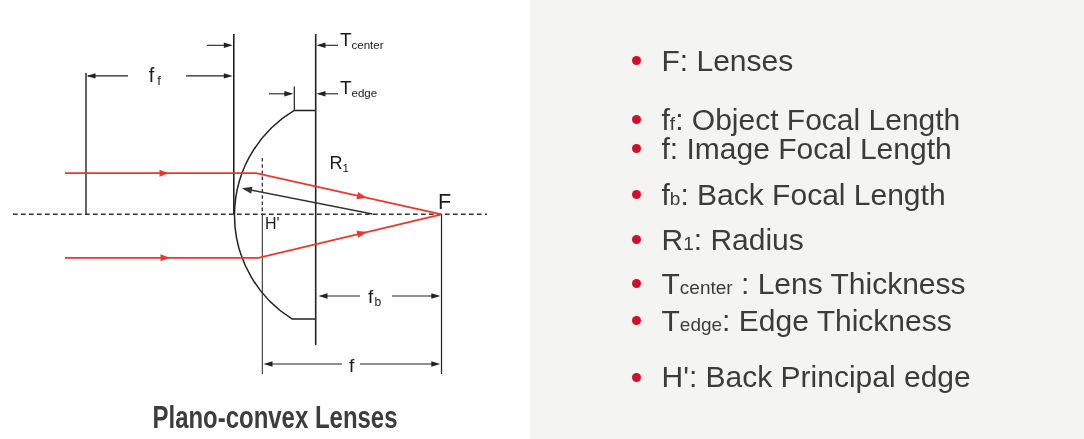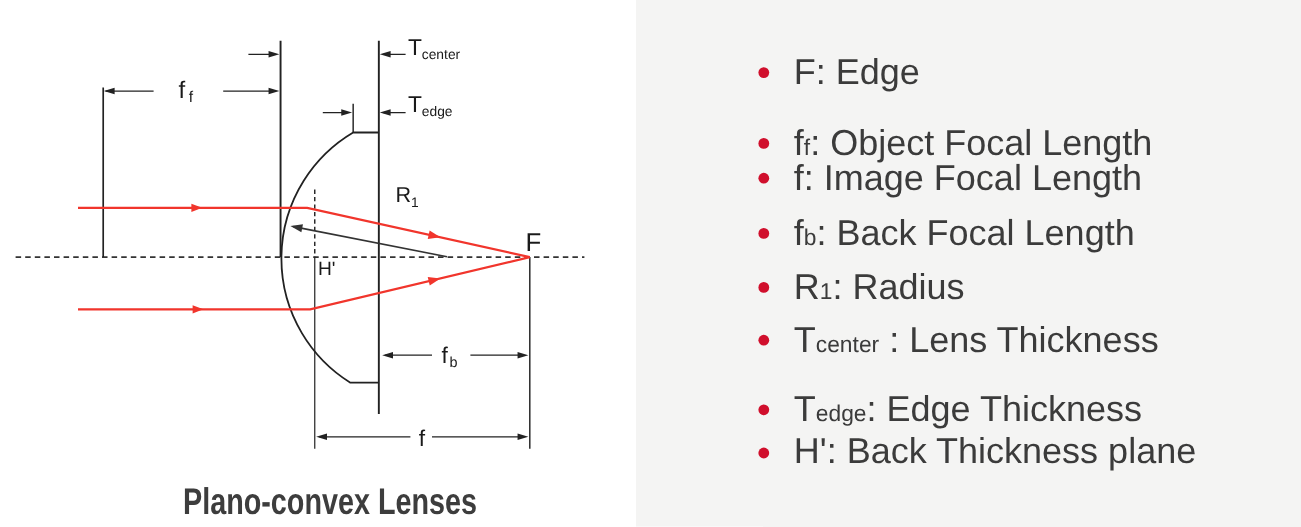--- a/index.html
+++ b/index.html
@@ -78,34 +78,34 @@
     <text x="329.5" y="168.7" font-size="18">R</text>
     <text x="342.5" y="172.3" font-size="11.5">1</text>
     <text x="437.9" y="209.2" font-size="21.5">F</text>
     <text x="265" y="229.2" font-size="16">H'</text>
     <text x="368" y="302.8" font-size="19">f</text>
     <text x="374.5" y="306" font-size="12">b</text>
     <text x="349" y="371.5" font-size="19">f</text>
   </g>
   <text x="275" y="428" font-size="31" font-weight="bold" fill="#3d3d3d" text-anchor="middle" textLength="245" lengthAdjust="spacingAndGlyphs" font-family="Liberation Sans, sans-serif">Plano-convex Lenses</text>
 </svg>
-<div class="row" style="top:38px">F: Edge</div>
+<div class="row" style="top:38px">F: Lenses</div>
 <div class="row" style="top:97px">
     <span>f<span class="s">f</span>: Object Focal Length</span>
   </div>
 <div class="row" style="top:126.2px">
     <span>f: Image Focal Length</span>
   </div>
 <div class="row" style="top:172.4px">
     <span>f<span class="s">b</span>: Back Focal Length</span>
   </div>
 <div class="row" style="top:217px">
     <span>R<span class="s">1</span>: Radius</span>
   </div>
 <div class="row" style="top:261.4px">
     <span>T<span class="s">center</span> : Lens Thickness</span>
   </div>
-<div class="row" style="top:319px">
+<div class="row" style="top:298px">
     <span>T<span class="s">edge</span>: Edge Thickness</span>
   </div>
 <div class="row" style="top:354.7px">
-    <span>H': Back Thickness plane</span>
+    <span>H': Back Principal edge</span>
   </div>
 
 </body></html>

